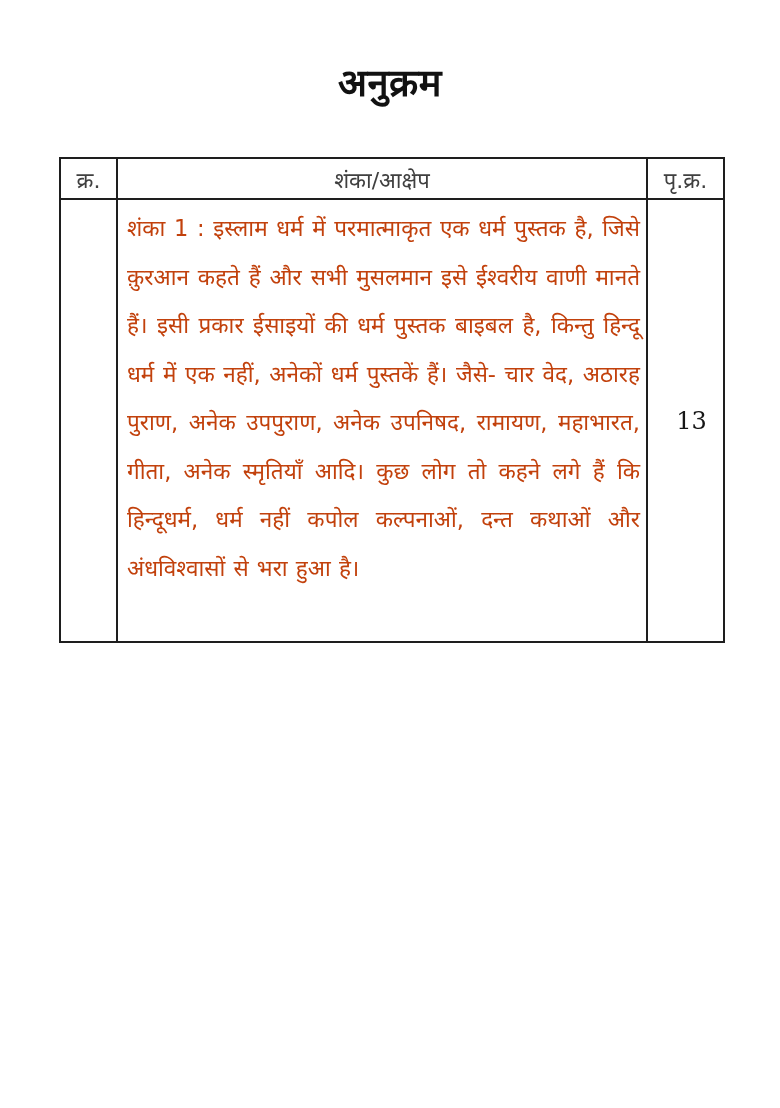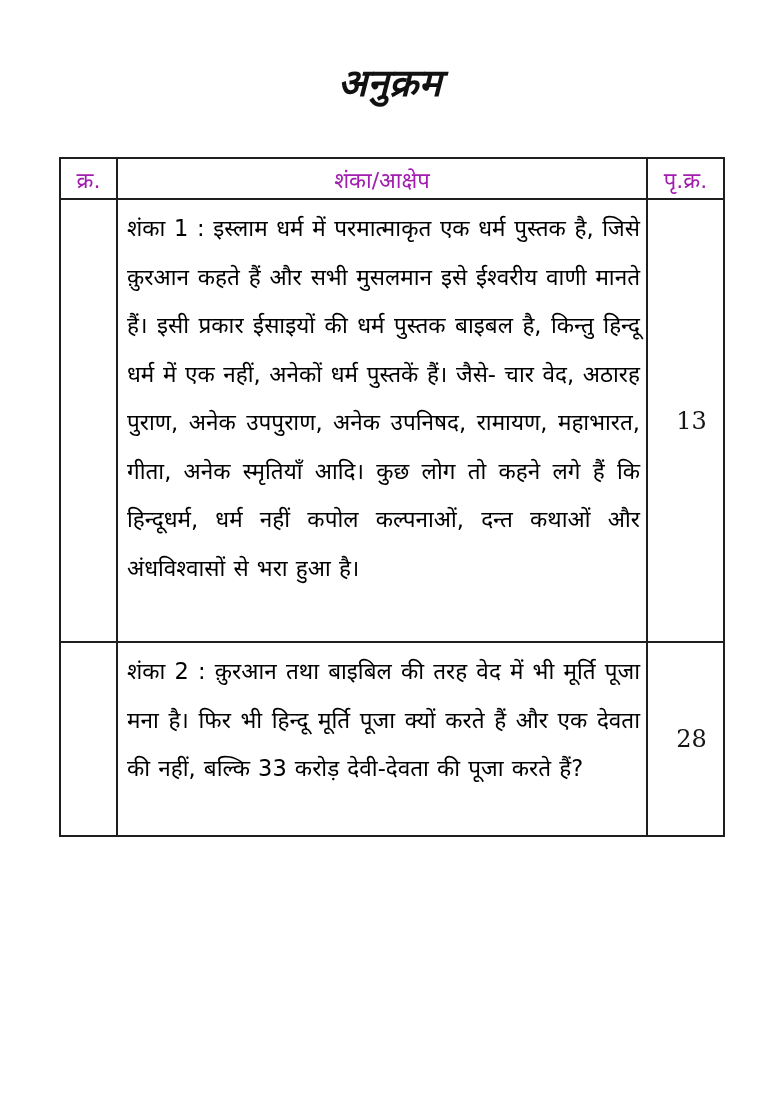--- a/index.html
+++ b/index.html
@@ -19,42 +19,41 @@
       position: absolute;
       left: 0;
       top: 58px;
       width: 780px;
       text-align: center;
       font-size: 38px;
       font-weight: bold;
       line-height: 50px;
       color: #111;
       letter-spacing: 0.5px;
-      font-style: italic;
     }
     table.contents {
       position: absolute;
       left: 59px;
       top: 157px;
       width: 664px;
       border-collapse: collapse;
       table-layout: fixed;
     }
     table.contents th,
     table.contents td {
       border: 2px solid #1e1e1e;
       padding: 0;
     }
     table.contents th {
       height: 39px;
       font-size: 22px;
       font-weight: normal;
       text-align: center;
       vertical-align: middle;
-      color: #a21caf;
+      color: #404040;
     }
     col.c-num { width: 57px; }
     col.c-q { width: 530px; }
     col.c-page { width: 77px; }
     td.num-cell {
       vertical-align: middle;
     }
     td.q-cell {
       vertical-align: top;
       padding: 4px 6px 0 9px !important;
@@ -65,21 +64,21 @@
       padding-left: 12px !important;
       font-family: "DejaVu Serif", "Liberation Serif", serif;
       font-size: 24px;
       color: #161616;
     }
     .q-text {
       font-size: 22.5px;
       line-height: 48.5px;
       text-align: justify;
       text-align-last: left;
-      color: #000000;
+      color: #c2410c;
       word-spacing: 1px;
     }
     tr.row-1 td { height: 437px; }
     tr.row-2 td { height: 188px; }
     tr.row-3 td { height: 192px; }
   </style>
 </head>
 <body>
 
 <div class="page-title">अनुक्रम</div>
@@ -98,21 +97,14 @@
     </tr>
   </thead>
   <tbody>
     <tr class="row-1">
       <td class="num-cell"></td>
       <td class="q-cell">
         <div class="q-text">शंका 1 : इस्लाम धर्म में परमात्माकृत एक धर्म पुस्तक है, जिसे क़ुरआन कहते हैं और सभी मुसलमान इसे ईश्वरीय वाणी मानते हैं। इसी प्रकार ईसाइयों की धर्म पुस्तक बाइबल है, किन्तु हिन्दू धर्म में एक नहीं, अनेकों धर्म पुस्तकें हैं। जैसे- चार वेद, अठारह पुराण, अनेक उपपुराण, अनेक उपनिषद, रामायण, महाभारत, गीता, अनेक स्मृतियाँ आदि। कुछ लोग तो कहने लगे हैं कि हिन्दूधर्म, धर्म नहीं कपोल कल्पनाओं, दन्त कथाओं और अंधविश्वासों से भरा हुआ है।</div>
       </td>
       <td class="page-cell">13</td>
     </tr>
-    <tr class="row-2">
-      <td class="num-cell"></td>
-      <td class="q-cell">
-        <div class="q-text">शंका 2 : क़ुरआन तथा बाइबिल की तरह वेद में भी मूर्ति पूजा मना है। फिर भी हिन्दू मूर्ति पूजा क्यों करते हैं और एक देवता की नहीं, बल्कि 33 करोड़ देवी-देवता की पूजा करते हैं?</div>
-      </td>
-      <td class="page-cell">28</td>
-    </tr>
   </tbody>
 </table>
 
 </body></html>

